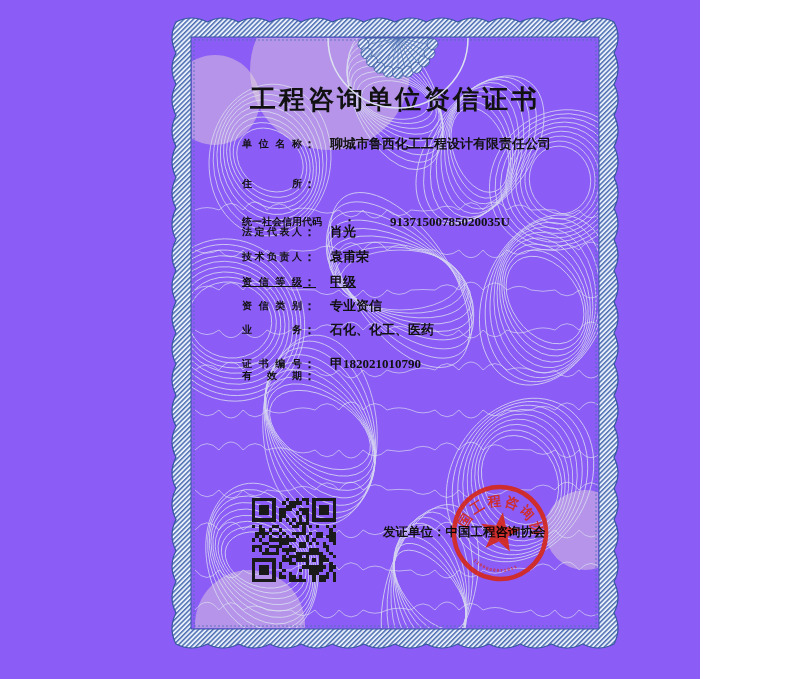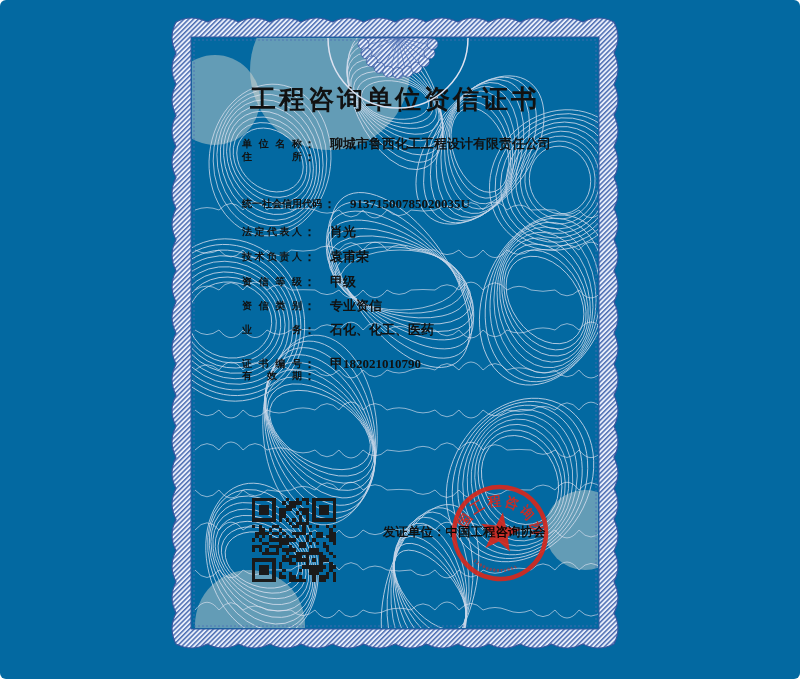--- a/index.html
+++ b/index.html
@@ -1,17 +1,17 @@
 <!DOCTYPE html>
 <html style="--seal: #d4281e; --text: #111111;"><head>
 <meta charset="utf-8">
 <style>
   html,body{margin:0;padding:0;background:#ffffff;}
-  .page{position:relative;width:800px;height:679px;background:#0369a1;overflow:hidden;
-        font-family:"Liberation Serif", serif;border-radius:6px;}
+  .page{position:relative;width:700px;height:679px;background:#8b5cf6;overflow:hidden;
+        font-family:"Liberation Serif", serif;}
   svg{display:block;}
   .layer{position:absolute;left:0;top:0;width:800px;height:679px;pointer-events:none;}
   #watermark{z-index:1;}
   #border-svg{z-index:3;}
   .content{position:absolute;left:0;top:0;width:800px;height:679px;z-index:2;}
 
   .cert-title{position:absolute;left:175px;top:82px;width:440px;text-align:center;
     font-family:"Liberation Sans", sans-serif;font-weight:800;font-size:26px;
     letter-spacing:3px;color:var(--text);}
 
@@ -173,40 +173,40 @@
   <div class="content">
 
     <div class="cert-title">工程咨询单位资信证书</div>
 
     <div class="fields" id="fields">
         <div class="field-row" style="top: 135px; left: 0px;">
     <span class="lbl">单位名称</span>
           <span class="colon">：</span>
     <span class="val">聊城市鲁西化工工程设计有限责任公司</span>
   </div>
-        <div class="field-row" style="top: 148px; left: 0px;">
+        <div class="field-row" style="top: 175px; left: 0px;">
     <span class="lbl">住所</span>
           <span class="colon">：</span>
   </div>
-        <div class="field-row" style="top: 195px; left: 0px;">
+        <div class="field-row" style="top: 213px; left: 0px; gap: 20px;">
     <span class="lbl wide">统一社会信用代码</span>
           <span class="colon">：</span>
     <span class="val">91371500785020035U</span>
   </div>
         <div class="field-row" style="top: 223px; left: 0px;">
     <span class="lbl">法定代表人</span>
           <span class="colon">：</span>
     <span class="val">肖光</span>
   </div>
         <div class="field-row" style="top: 248px; left: 0px;">
     <span class="lbl">技术负责人</span>
           <span class="colon">：</span>
     <span class="val">袁甫荣</span>
   </div>
-        <div class="field-row" style="top: 273px; left: 0px;">
+        <div class="field-row" style="top: 273px; left: 0px; text-decoration: underline;">
     <span class="lbl">资信等级</span>
           <span class="colon">：</span>
     <span class="val">甲级</span>
   </div>
         <div class="field-row" style="top: 297px; left: 0px;">
     <span class="lbl">资信类别</span>
           <span class="colon">：</span>
     <span class="val">专业资信</span>
   </div>
         <div class="field-row" style="top: 321px; left: 0px;">

